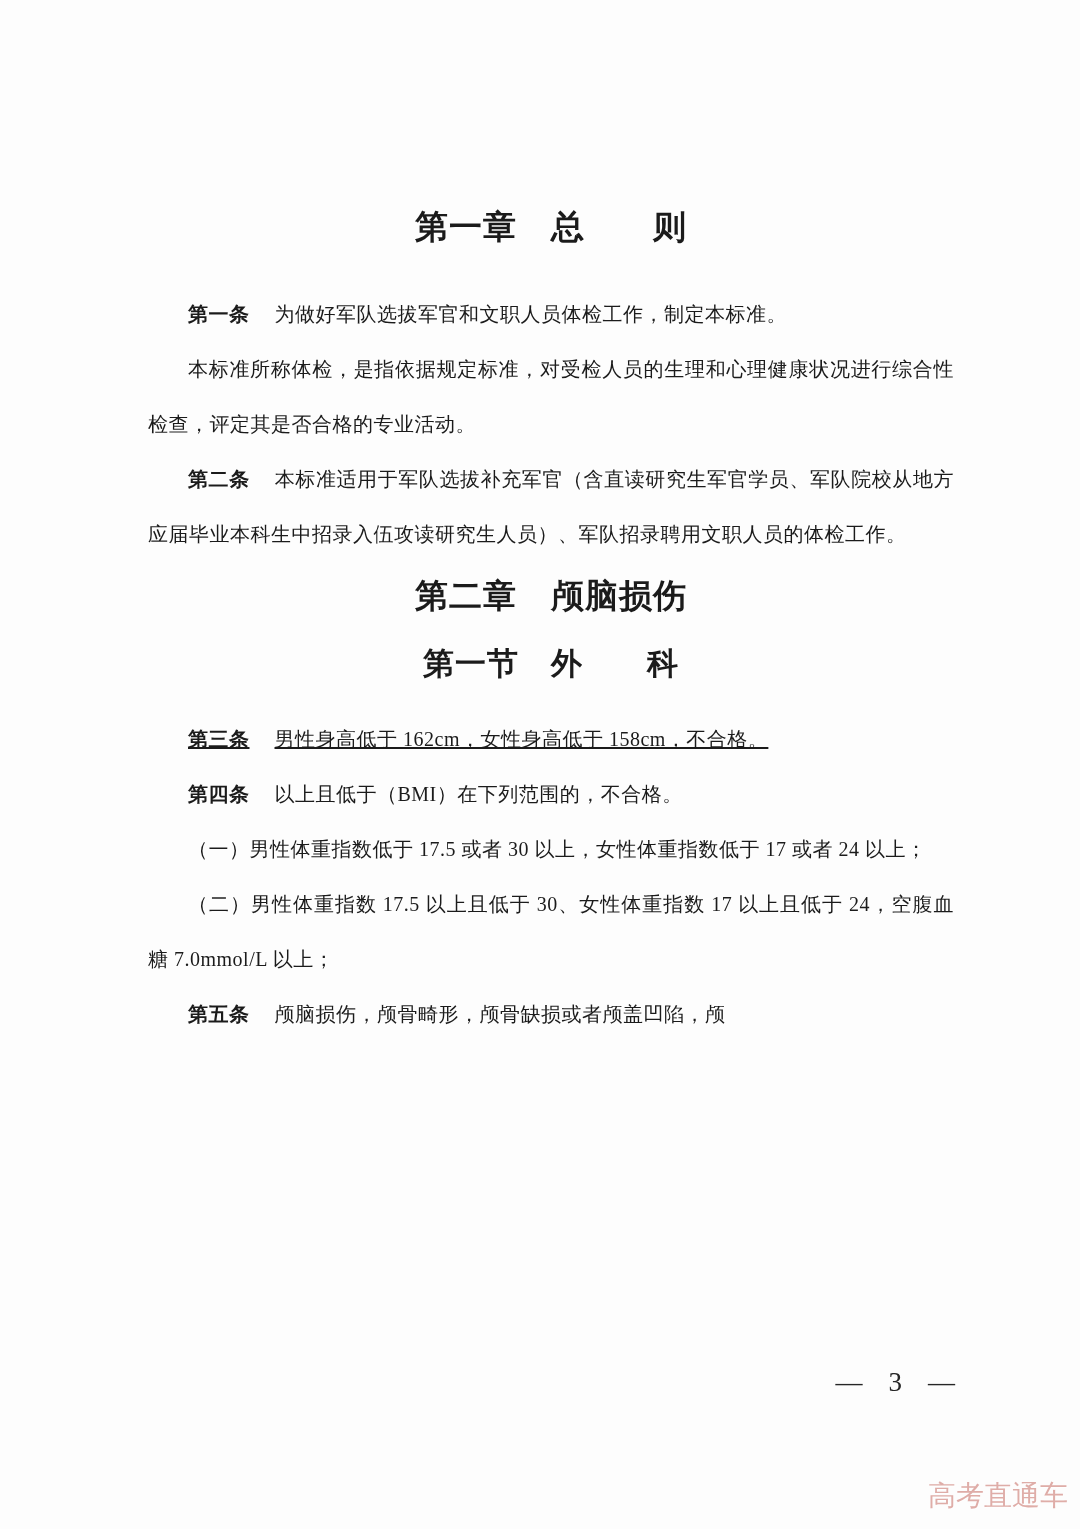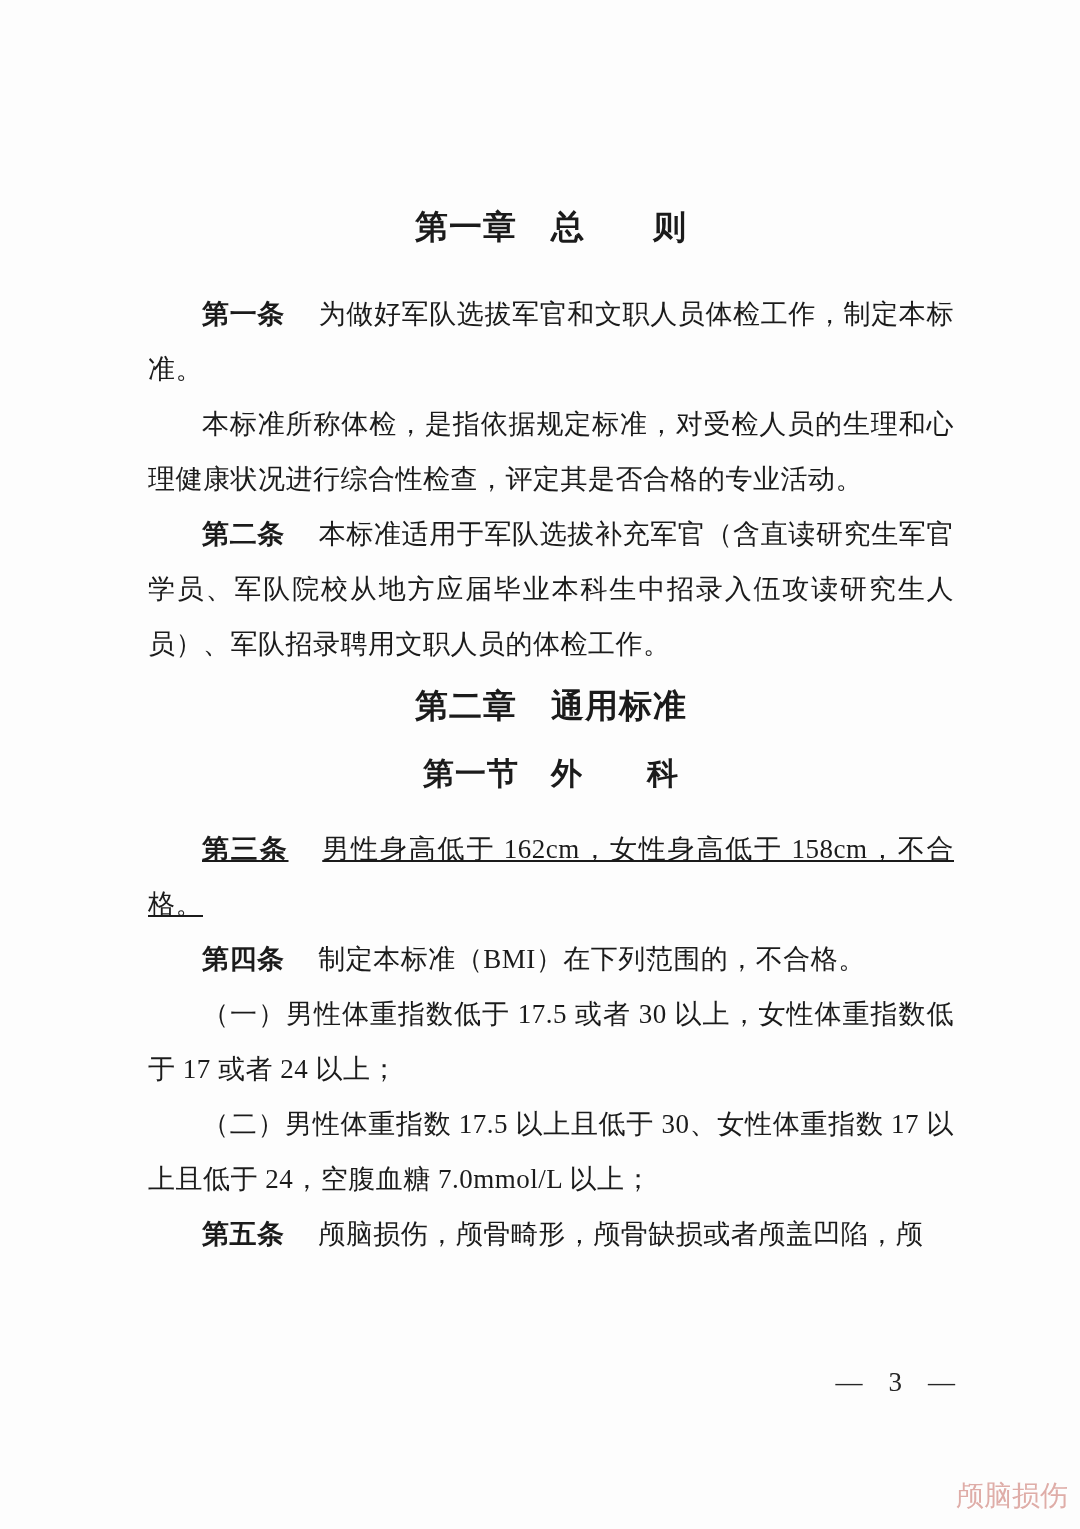--- a/index.html
+++ b/index.html
@@ -38,21 +38,21 @@
     font-weight: 700;
     font-size: 31px;
     line-height: 48px;
     text-align: center;
     letter-spacing: 1px;
     margin-top: 20px;
     margin-bottom: 16px;
   }
 
   .para {
-    font-size: 27px;
+    font-size: 20px;
     line-height: 55px;
     text-indent: 2em;
     text-align: justify;
     letter-spacing: 0.5px;
   }
   .para .lead {
     font-family: "Liberation Sans", "DejaVu Sans", sans-serif;
     font-weight: 700;
     margin-right: 1.25em;
   }
@@ -90,37 +90,37 @@
   <div class="content">
 
     <div class="chapter-heading first">第一章　总　　则</div>
 
     <p class="para first-article"><span class="lead">第一条</span><span>为做好军队选拔军官和文职人员体检工作，制定本标准。</span></p>
 
     <p class="para">本标准所称体检，是指依据规定标准，对受检人员的生理和心理健康状况进行综合性检查，评定其是否合格的专业活动。</p>
 
     <p class="para"><span class="lead">第二条</span><span>本标准适用于军队选拔补充军官（含直读研究生军官学员、军队院校从地方应届毕业本科生中招录入伍攻读研究生人员）、军队招录聘用文职人员的体检工作。</span></p>
 
-    <div class="chapter-heading second">第二章　通用标准</div>
+    <div class="chapter-heading second">第二章　颅脑损伤</div>
 
     <div class="section-heading">第一节　外　　科</div>
 
     <p class="para article-3"><span class="lead">第三条</span><span>男性身高低于 162cm，女性身高低于 158cm，不合格。</span></p>
 
-    <p class="para"><span class="lead">第四条</span><span>制定本标准（BMI）在下列范围的，不合格。</span></p>
+    <p class="para"><span class="lead">第四条</span><span>以上且低于（BMI）在下列范围的，不合格。</span></p>
 
     <p class="para">（一）男性体重指数低于 17.5 或者 30 以上，女性体重指数低于 17 或者 24 以上；</p>
 
     <p class="para">（二）男性体重指数 17.5 以上且低于 30、女性体重指数 17 以上且低于 24，空腹血糖 7.0mmol/L 以上；</p>
 
 
     <p class="para"><span class="lead">第五条</span><span>颅脑损伤，颅骨畸形，颅骨缺损或者颅盖凹陷，颅</span></p>
 
   </div>
 
   <div class="page-footer">
     <span class="dash">—</span>
     <span class="num">3</span>
     <span class="dash">—</span>
   </div>
 
-  <div class="watermark">颅脑损伤</div>
+  <div class="watermark">高考直通车</div>
 </div>
 
 </body></html>

